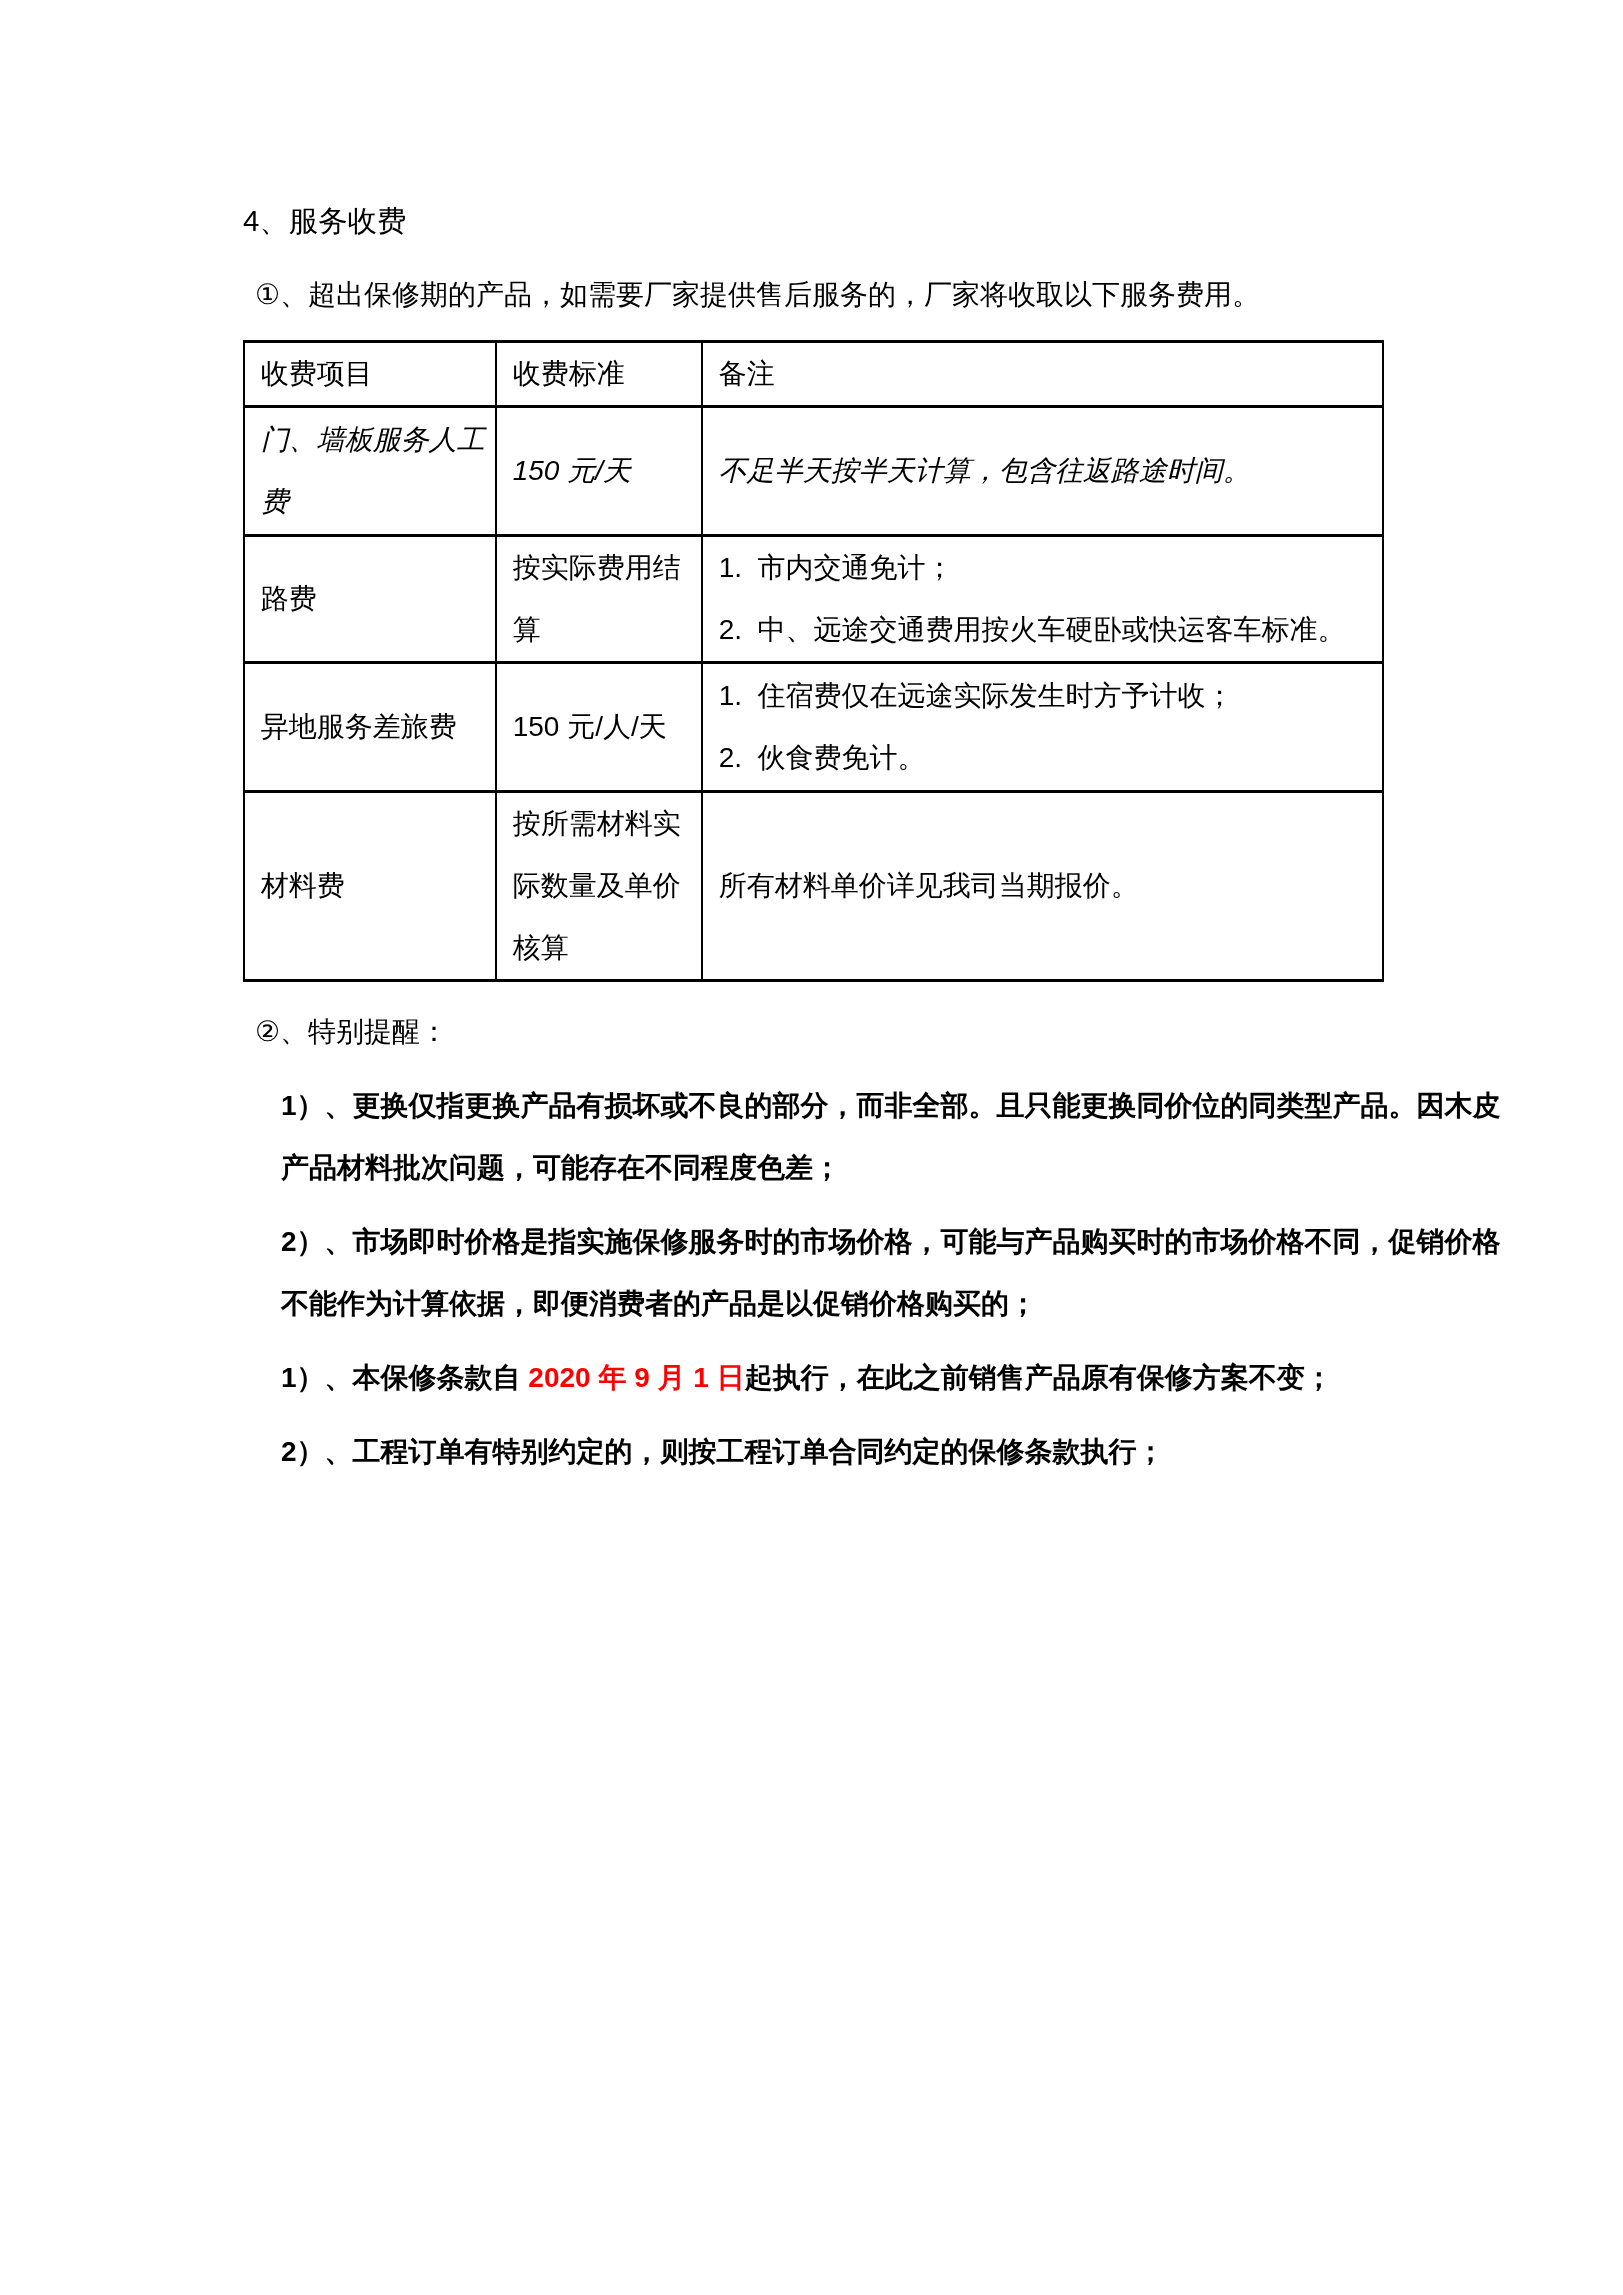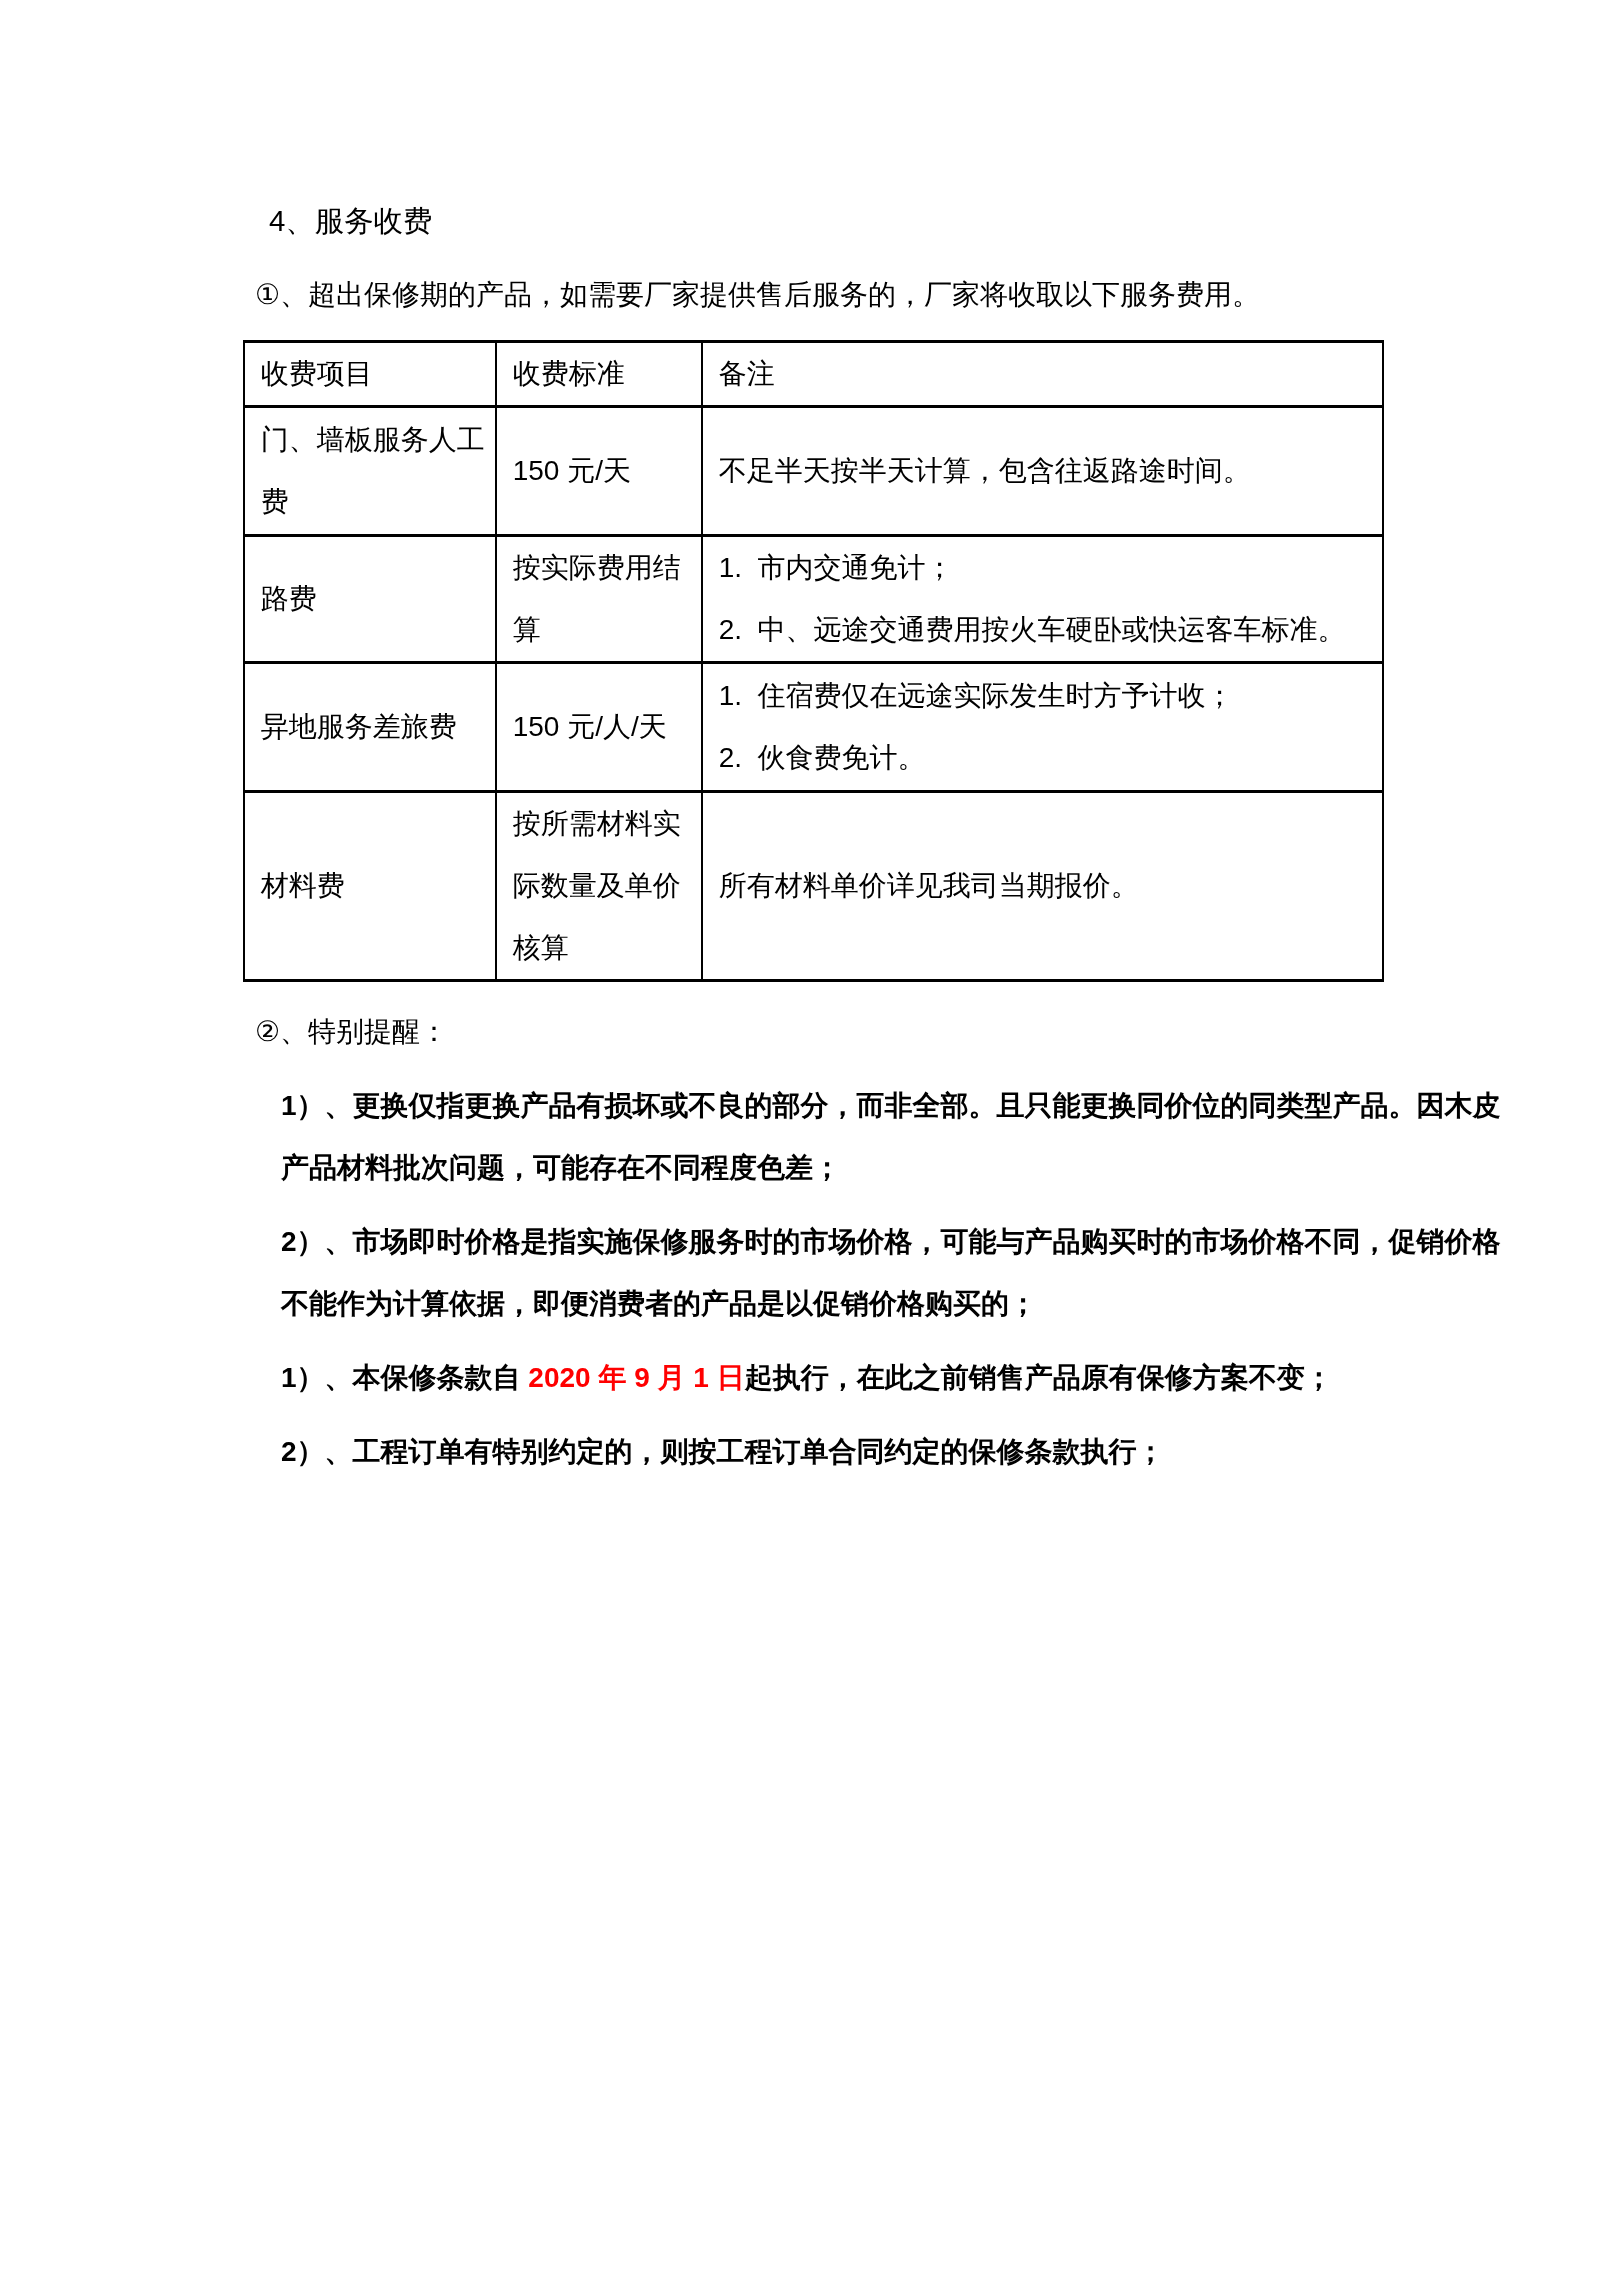--- a/index.html
+++ b/index.html
@@ -17,21 +17,21 @@
     left: 243px;
     top: 190px;
     width: 1335px;
   }
   .para {
     font-size: 28px;
     line-height: 62px;
     white-space: pre-wrap;
     margin: 12px;
   }
-  .title { font-size: 29.4px; line-height: 62px; white-space: pre-wrap; margin-left: 26px; }
+  .title { font-size: 29.4px; line-height: 62px; white-space: pre-wrap; }
   .indent { padding-left: 26px; font-weight: bold; }
   table.fee-table {
     border-collapse: collapse;
     table-layout: fixed;
     width: 1139px;
     margin-top: 13.7px;
     margin-bottom: 19px;
   }
   table.fee-table col.c1 { width: 252px; }
   table.fee-table col.c2 { width: 206px; }
@@ -43,21 +43,21 @@
     border-bottom: 3.3px solid #000;
     vertical-align: middle;
     text-align: left;
     font-weight: normal;
     font-size: 28px;
     line-height: 62px;
     white-space: pre-wrap;
     padding: 0 6.5px 0 15.7px;
   }
   tr.row-header  { height: 56px;  }
-  tr.row-labor   { height: 129px; }
+  tr.row-labor   { height: 129px; font-style: italic; }
   tr.row-road    { height: 122px; }
   tr.row-travel  { height: 129px; }
   tr.row-material{ height: 187px; }
   .red { color: #FF0000; }
 </style>
 </head>
 <body>
 
 <div class="page">
   <div class="content">

